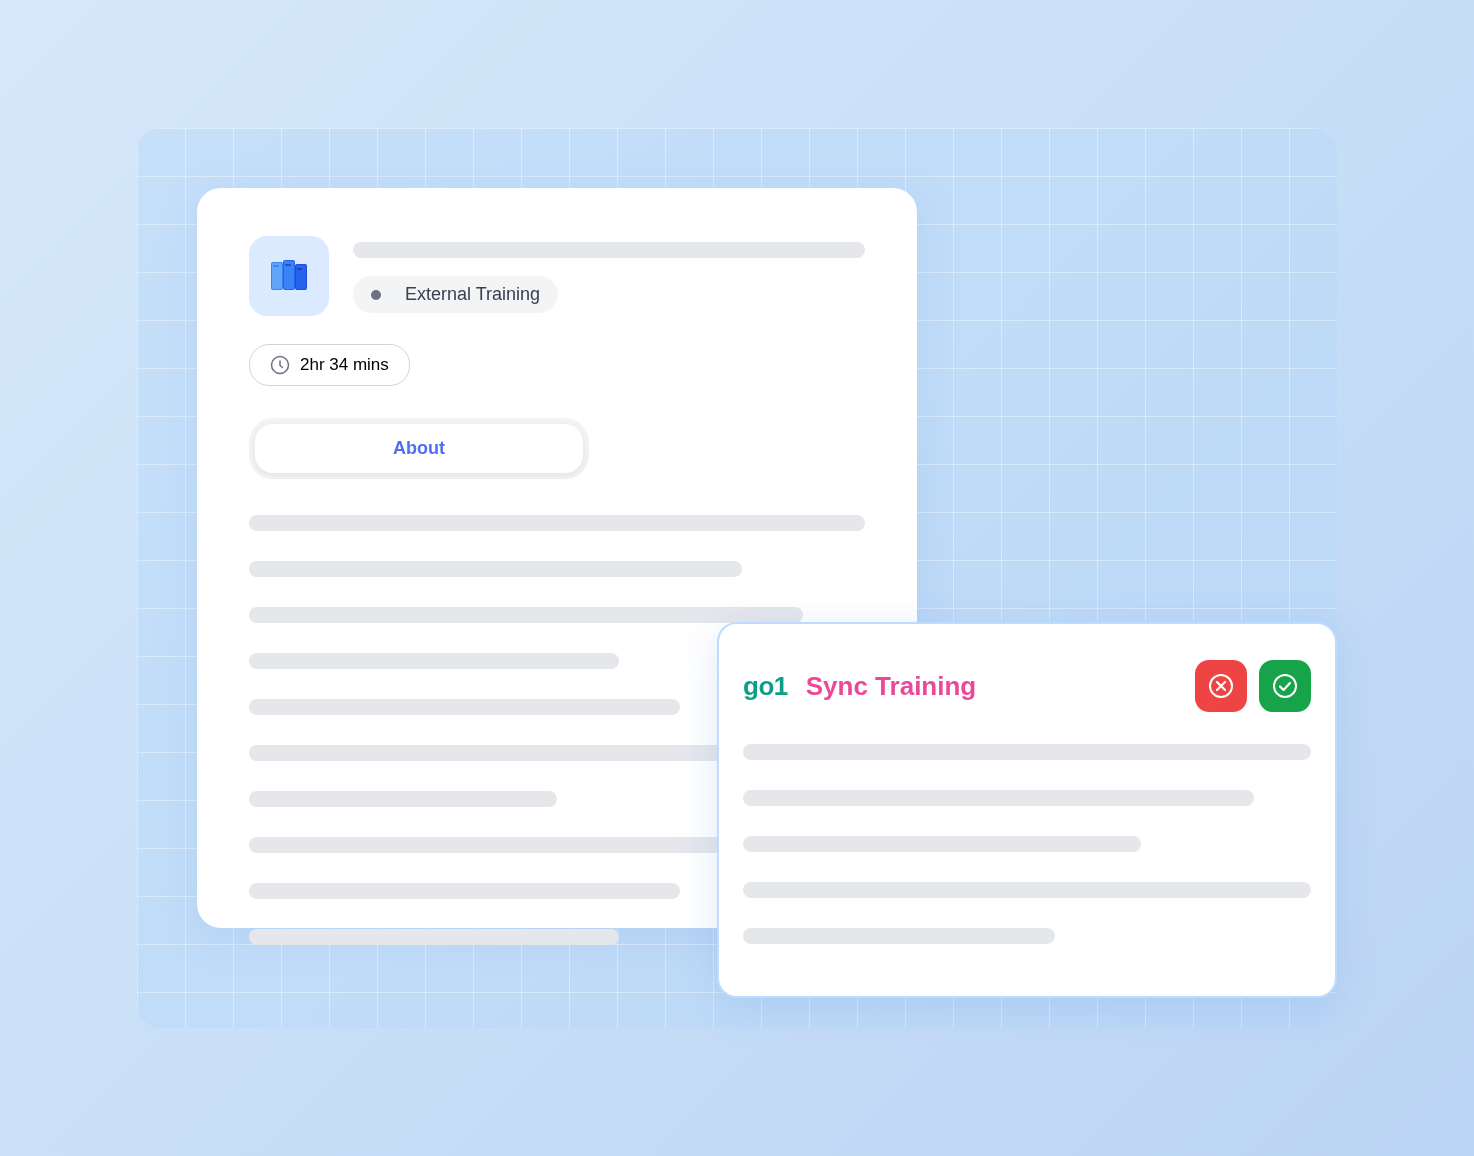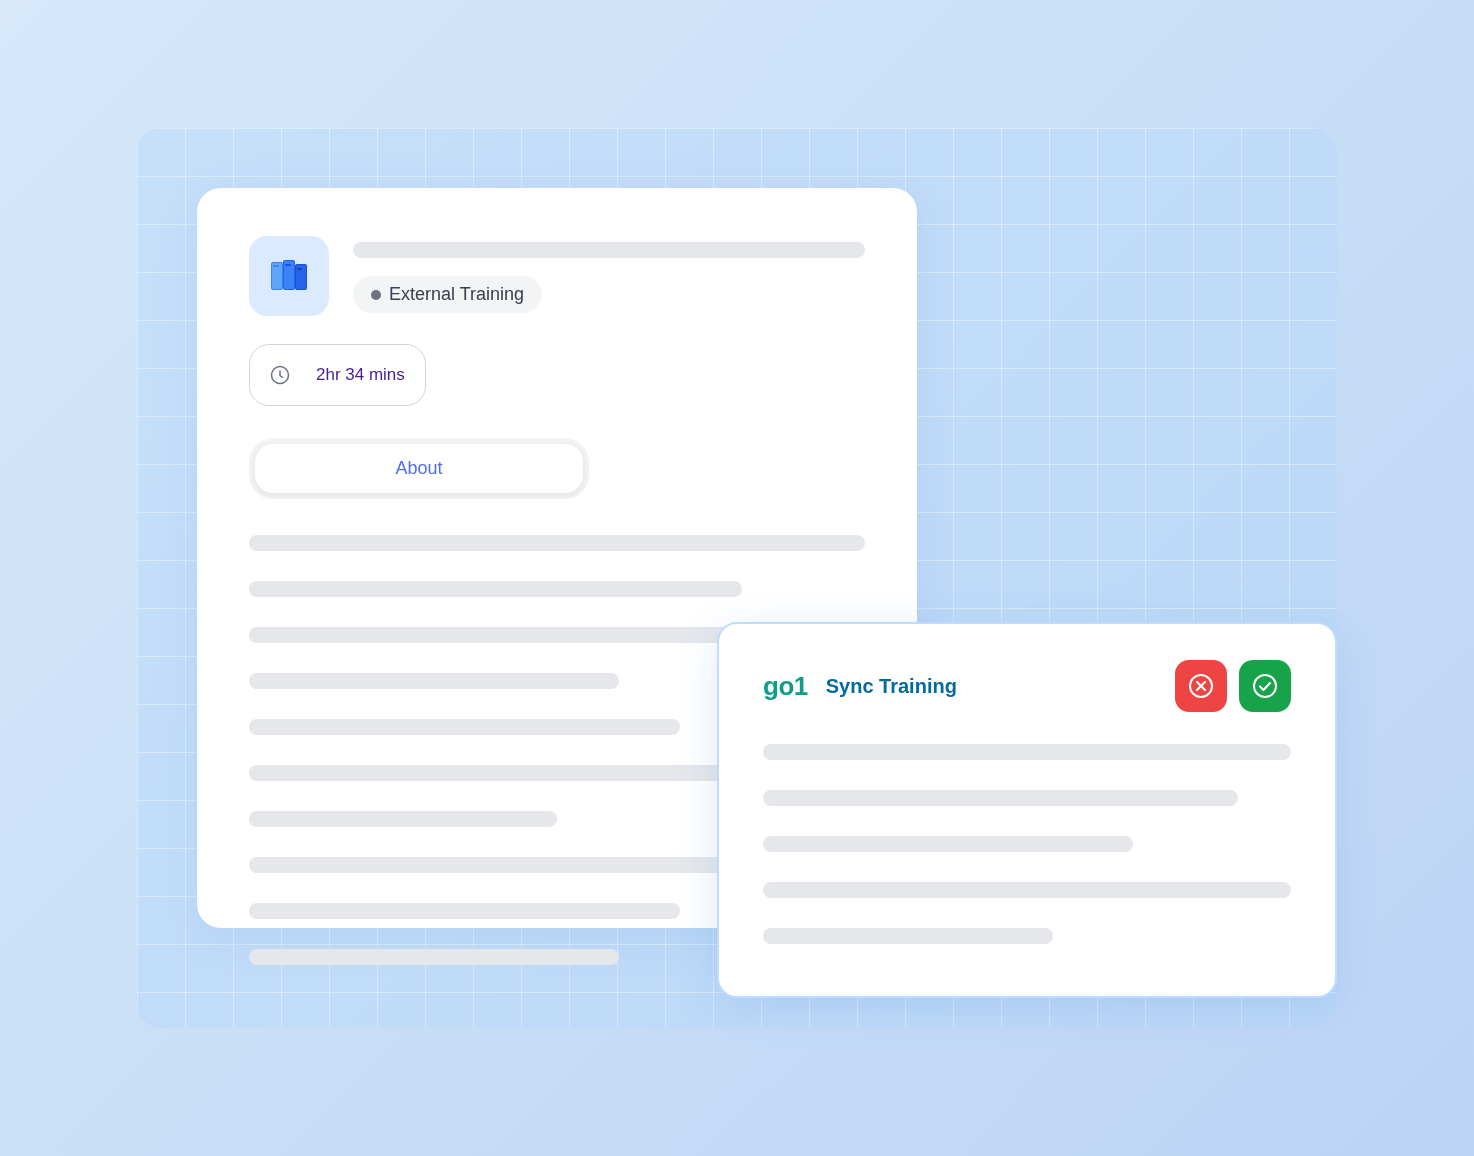--- a/index.html
+++ b/index.html
@@ -85,21 +85,21 @@
     .placeholder-bar.w-80 { width: 80%; }
     .placeholder-bar.w-60 { width: 60%; }
     .placeholder-bar.w-70 { width: 70%; }
     .placeholder-bar.w-50 { width: 50%; }
     .placeholder-bar.w-90 { width: 90%; }
     .placeholder-bar.w-55 { width: 55%; }
 
     .badge-external {
       display: inline-flex;
       align-items: center;
-      gap: 8px;
+      gap: 24px;
       background: #f3f4f6;
       border-radius: 20px;
       padding: 8px 18px;
       font-size: 18px;
       color: #374151;
       font-weight: 500;
     }
 
     .badge-dot {
       width: 10px;
@@ -112,26 +112,26 @@
     .meta-row {
       display: flex;
       align-items: center;
       gap: 16px;
       margin-bottom: 32px;
     }
 
     .meta-pill {
       display: inline-flex;
       align-items: center;
-      gap: 26px;
+      gap: 10px;
       border: 1.5px solid #d1d5db;
       border-radius: 20px;
-      padding: 20px 20px;
+      padding: 10px 20px;
       font-size: 17px;
-      color: #4c1d95;
+      color: #000000;
       background: #fff;
       font-weight: 400;
     }
 
     .meta-pill svg {
       width: 20px;
       height: 20px;
     }
 
     .tabs-row {
@@ -142,21 +142,21 @@
       width: 340px;
       margin-bottom: 36px;
     }
 
     .tab {
       flex: 1;
       text-align: center;
       padding: 14px 0;
       border-radius: 18px;
       font-size: 18px;
-      font-weight: 400;
+      font-weight: 700;
       cursor: pointer;
     }
 
     .tab.active {
       background: #ffffff;
       color: #4f6ef7;
       box-shadow: 0 2px 8px rgba(0,0,0,0.08);
     }
 
     .tab.inactive {
@@ -171,21 +171,21 @@
     }
 
     
     .sync-card {
       position: absolute;
       bottom: 30px;
       right: 0px;
       width: 620px;
       background: #ffffff;
       border-radius: 20px;
-      padding: 36px 44px;
+      padding: 36px 24px;
       box-shadow: 0 8px 40px rgba(100, 150, 220, 0.2);
       border: 2px solid #bfdbfe;
     }
 
     .sync-card-header {
       display: flex;
       align-items: center;
       justify-content: space-between;
       margin-bottom: 32px;
     }
@@ -197,23 +197,23 @@
     }
 
     .go1-logo {
       font-size: 26px;
       font-weight: 700;
       color: #0f9d88;
       letter-spacing: -0.5px;
     }
 
     .sync-title {
-      font-size: 20px;
+      font-size: 26px;
       font-weight: 700;
-      color: #0369a1;
+      color: #ec4899;
     }
 
     .sync-card-actions {
       display: flex;
       gap: 12px;
     }
 
     .action-btn {
       width: 52px;
       height: 52px;

